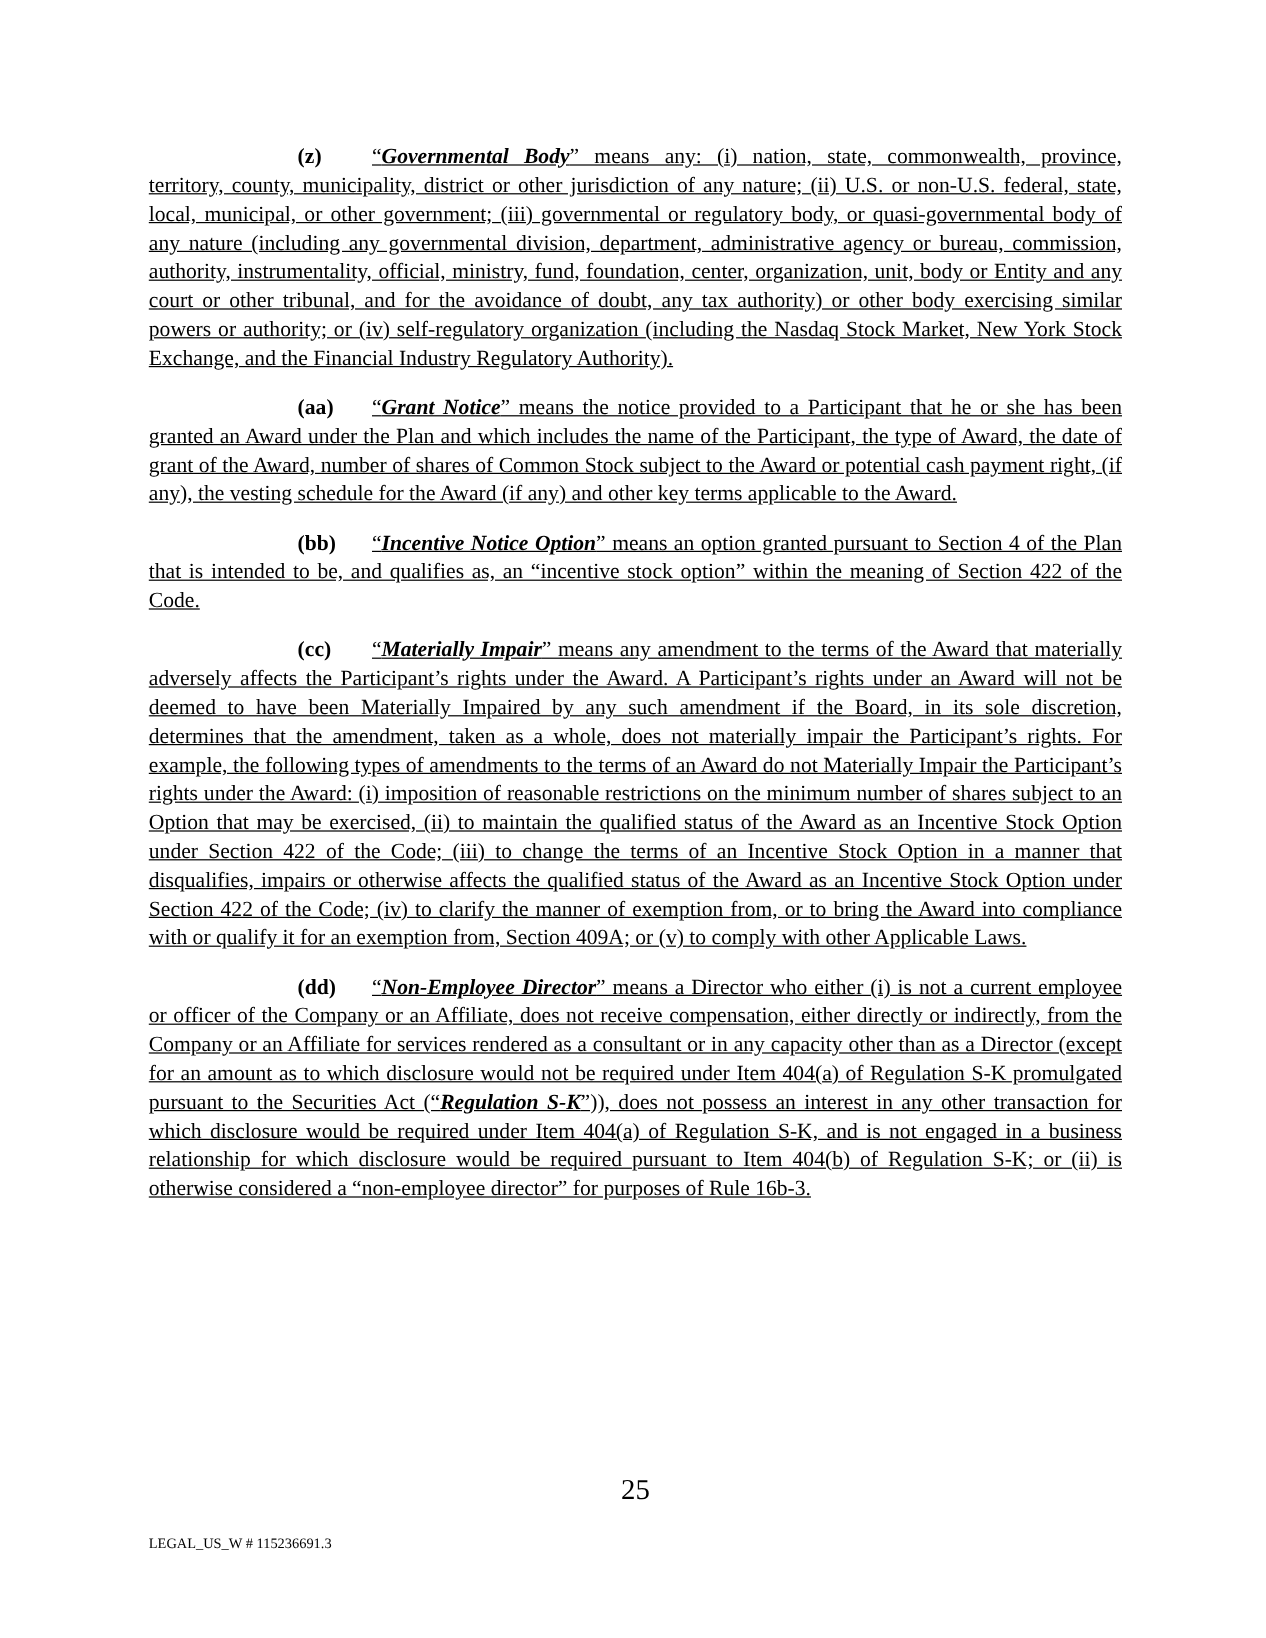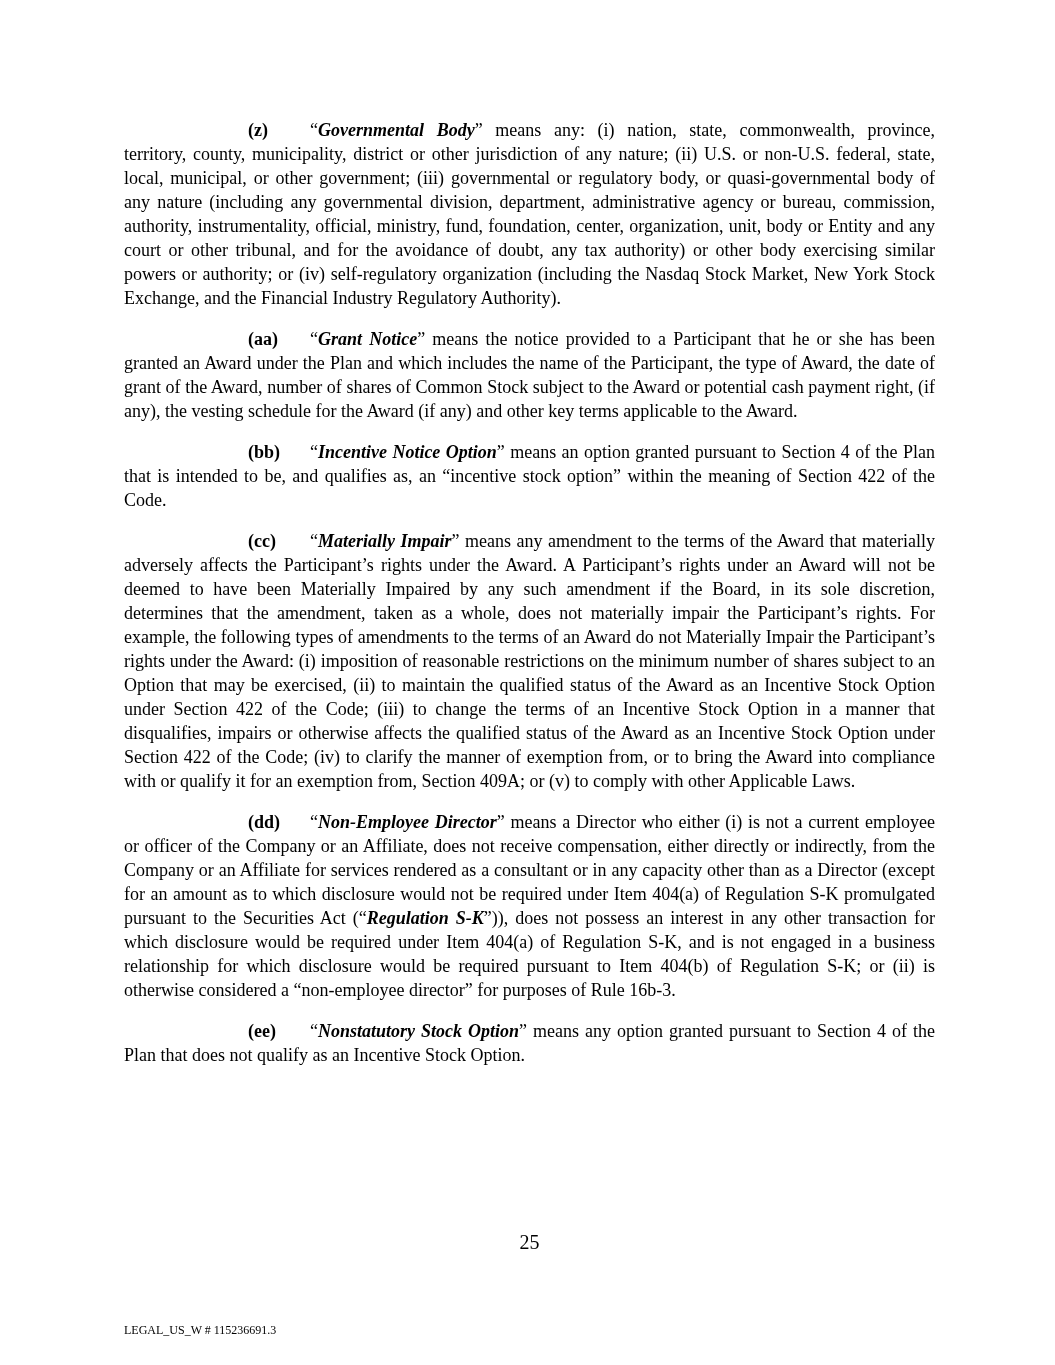--- a/index.html
+++ b/index.html
@@ -10,20 +10,21 @@
     height: 1365px;
     background: #ffffff;
     color: #000000;
     font-family: "Liberation Serif", "DejaVu Serif", serif;
     font-size: 18px;
     line-height: 24px;
     overflow: hidden;
   }
   .content {
     padding: 118px 120px 0 124px;
+    text-decoration: underline;
   }
   p.def {
     margin: 0 0 17px 0;
     text-align: justify;
     text-indent: 124px;
   }
   .lbl {
     display: inline-block;
     width: 62px;
     text-indent: 0;
@@ -33,45 +34,43 @@
     font-weight: bold;
     font-style: italic;
   }
   .q { font-weight: normal; }
   .page-number {
     position: absolute;
     left: 124px;
     right: 120px;
     top: 1230px;
     text-align: center;
-    font-size: 20px;
+    font-size: 24px;
   }
   .doc-footer {
     position: absolute;
     left: 124px;
     top: 1274px;
     font-size: 12px;
-    margin-top: 44px;
   }
 </style>
 </head>
 <body>
 
 <div class="page">
   <main class="content">
 
     <p class="def"><span class="lbl">(z)</span><span class="q">“</span><span class="term">Governmental Body</span><span>” means any: (i) nation, state, commonwealth, province, territory, county, municipality, district or other jurisdiction of any nature; (ii) U.S. or non-U.S. federal, state, local, municipal, or other government; (iii) governmental or regulatory body, or quasi-governmental body of any nature (including any governmental division, department, administrative agency or bureau, commission, authority, instrumentality, official, ministry, fund, foundation, center, organization, unit, body or Entity and any court or other tribunal, and for the avoidance of doubt, any tax authority) or other body exercising similar powers or authority; or (iv) self-regulatory organization (including the Nasdaq Stock Market, New York Stock Exchange, and the Financial Industry Regulatory Authority).</span></p>
 
     <p class="def"><span class="lbl">(aa)</span><span class="q">“</span><span class="term">Grant Notice</span><span>” means the notice provided to a Participant that he or she has been granted an Award under the Plan and which includes the name of the Participant, the type of Award, the date of grant of the Award, number of shares of Common Stock subject to the Award or potential cash payment right, (if any), the vesting schedule for the Award (if any) and other key terms applicable to the Award.</span></p>
 
     <p class="def"><span class="lbl">(bb)</span><span class="q">“</span><span class="term">Incentive Notice Option</span><span>” means an option granted pursuant to Section 4 of the Plan that is intended to be, and qualifies as, an “incentive stock option” within the meaning of Section 422 of the Code.</span></p>
 
     <p class="def"><span class="lbl">(cc)</span><span class="q">“</span><span class="term">Materially Impair</span><span>” means any amendment to the terms of the Award that materially adversely affects the Participant’s rights under the Award.  A Participant’s rights under an Award will not be deemed to have been Materially Impaired by any such amendment if the Board, in its sole discretion, determines that the amendment, taken as a whole, does not materially impair the Participant’s rights.  For example, the following types of amendments to the terms of an Award do not Materially Impair the Participant’s rights under the Award: (i) imposition of reasonable restrictions on the minimum number of shares subject to an Option that may be exercised, (ii) to maintain the qualified status of the Award as an Incentive Stock Option under Section 422 of the Code; (iii) to change the terms of an Incentive Stock Option in a manner that disqualifies, impairs or otherwise affects the qualified status of the Award as an Incentive Stock Option under Section 422 of the Code; (iv) to clarify the manner of exemption from, or to bring the Award into compliance with or qualify it for an exemption from, Section 409A; or (v) to comply with other Applicable Laws.</span></p>
 
     <p class="def"><span class="lbl">(dd)</span><span class="q">“</span><span class="term">Non-Employee Director</span><span>” means a Director who either (i) is not a current employee or officer of the Company or an Affiliate, does not receive compensation, either directly or indirectly, from the Company or an Affiliate for services rendered as a consultant or in any capacity other than as a Director (except for an amount as to which disclosure would not be required under Item 404(a) of Regulation S-K promulgated pursuant to the Securities Act (“</span><span class="term">Regulation S-K</span><span>”)), does not possess an interest in any other transaction for which disclosure would be required under Item 404(a) of Regulation S-K, and is not engaged in a business relationship for which disclosure would be required pursuant to Item 404(b) of Regulation S-K; or (ii) is otherwise considered a “non-employee director” for purposes of Rule 16b-3.</span></p>
 
-    <p class="def"><span class="lbl">(ee)</span><span class="q">“</span><span class="term">Nonstatutory Stock Option</span><span>” means any option granted pursuant to Section 4 of the Plan that does not qualify as an Incentive Stock Option.</span></p>
 
   </main>
 
   <div class="page-number">25</div>
   <div class="doc-footer">LEGAL_US_W # 115236691.3</div>
 </div>
 
 </body></html>

